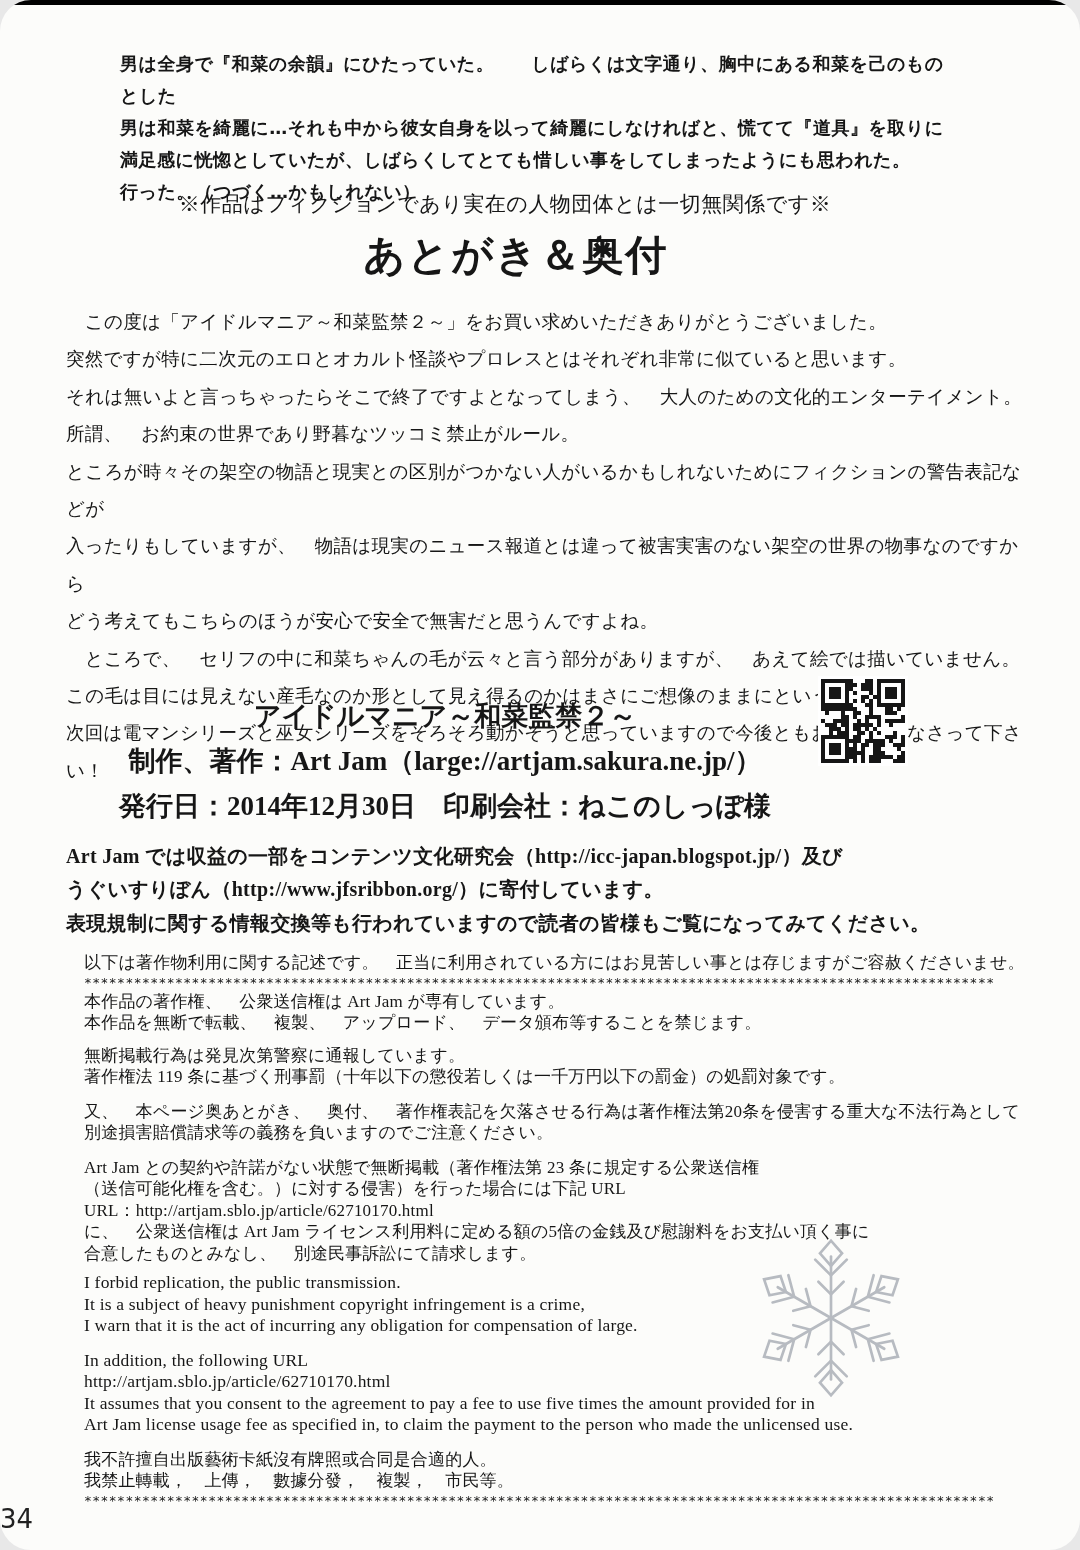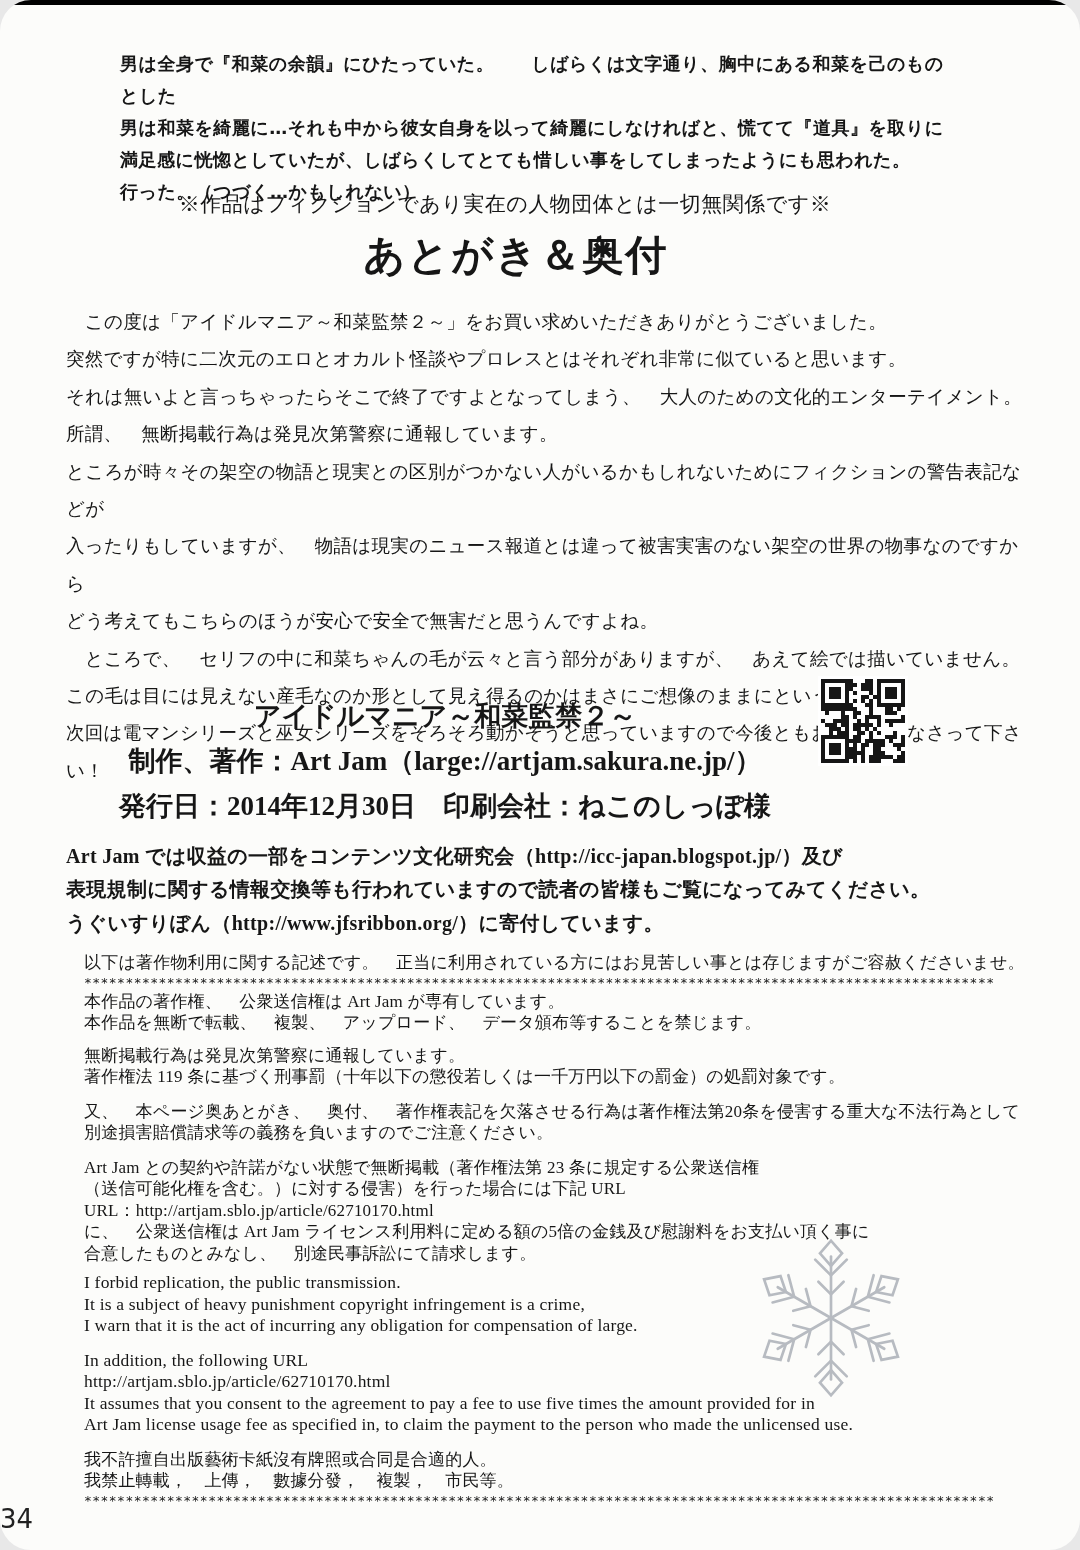--- a/index.html
+++ b/index.html
@@ -70,21 +70,21 @@
   </div>
 
   <div class="disclaimer">※作品はフィクションであり実在の人物団体とは一切無関係です※</div>
 
   <div class="heading">あとがき＆奥付</div>
 
   <div class="afterword">
     <div>　この度は「アイドルマニア～和菜監禁２～」をお買い求めいただきありがとうございました。</div>
     <div>突然ですが特に二次元のエロとオカルト怪談やプロレスとはそれぞれ非常に似ていると思います。</div>
     <div>それは無いよと言っちゃったらそこで終了ですよとなってしまう、　大人のための文化的エンターテイメント。</div>
-    <div>所謂、　無断掲載行為は発見次第警察に通報しています。</div>
+    <div>所謂、　お約束の世界であり野暮なツッコミ禁止がルール。</div>
     <div>ところが時々その架空の物語と現実との区別がつかない人がいるかもしれないためにフィクションの警告表記などが</div>
     <div>入ったりもしていますが、　物語は現実のニュース報道とは違って被害実害のない架空の世界の物事なのですから</div>
     <div>どう考えてもこちらのほうが安心で安全で無害だと思うんですよね。</div>
     <div>　ところで、　セリフの中に和菜ちゃんの毛が云々と言う部分がありますが、　あえて絵では描いていません。</div>
     <div>この毛は目には見えない産毛なのか形として見え得るのかはまさにご想像のままにということで。</div>
     <div>次回は電マンシリーズと巫女シリーズをそろそろ動かそうと思っていますので今後ともお楽しみになさって下さい！</div>
   </div>
 
   <div class="colophon">
     <div class="c-title">アイドルマニア～和菜監禁２～</div>
@@ -255,22 +255,22 @@
           <rect x="63" y="7" width="20" height="20" fill="#fff"></rect>
           <rect x="67" y="11" width="12" height="12"></rect>
           <rect x="3" y="59" width="28" height="28"></rect>
           <rect x="7" y="63" width="20" height="20" fill="#fff"></rect>
           <rect x="11" y="67" width="12" height="12"></rect>
         </g>
       </svg></div>
 
   <div class="donation">
     <div>Art Jam では収益の一部をコンテンツ文化研究会（http://icc-japan.blogspot.jp/）及び</div>
+    <div>うぐいすりぼん（http://www.jfsribbon.org/）に寄付しています。</div>
     <div>表現規制に関する情報交換等も行われていますので読者の皆様もご覧になってみてください。</div>
-    <div>うぐいすりぼん（http://www.jfsribbon.org/）に寄付しています。</div>
   </div>
 
   <svg class="snowflake" viewBox="0 0 100 104" xmlns="http://www.w3.org/2000/svg">
     <defs>
       <g id="sfarm" stroke="#b7bbc1" stroke-width="1.7" fill="none" stroke-linecap="round">
         <line x1="50" y1="52" x2="50" y2="13"></line>
         <path d="M50 25 L40 15 M50 25 L60 15"></path>
         <path d="M50 37 L42 29 M50 37 L58 29"></path>
         <path d="M43 11 L50 3 L57 11 L50 19 Z"></path>
       </g>

